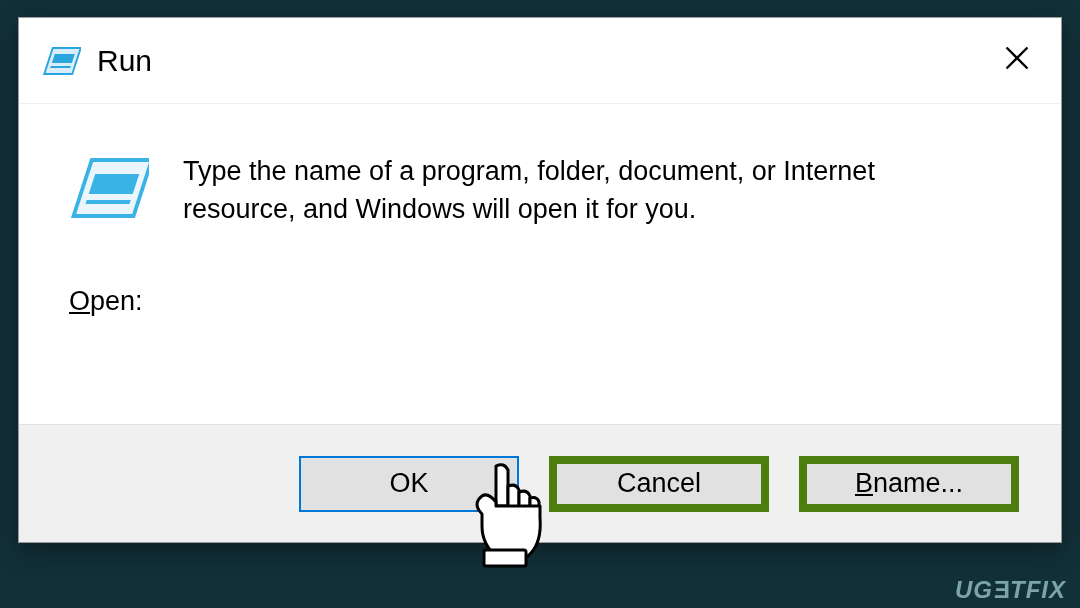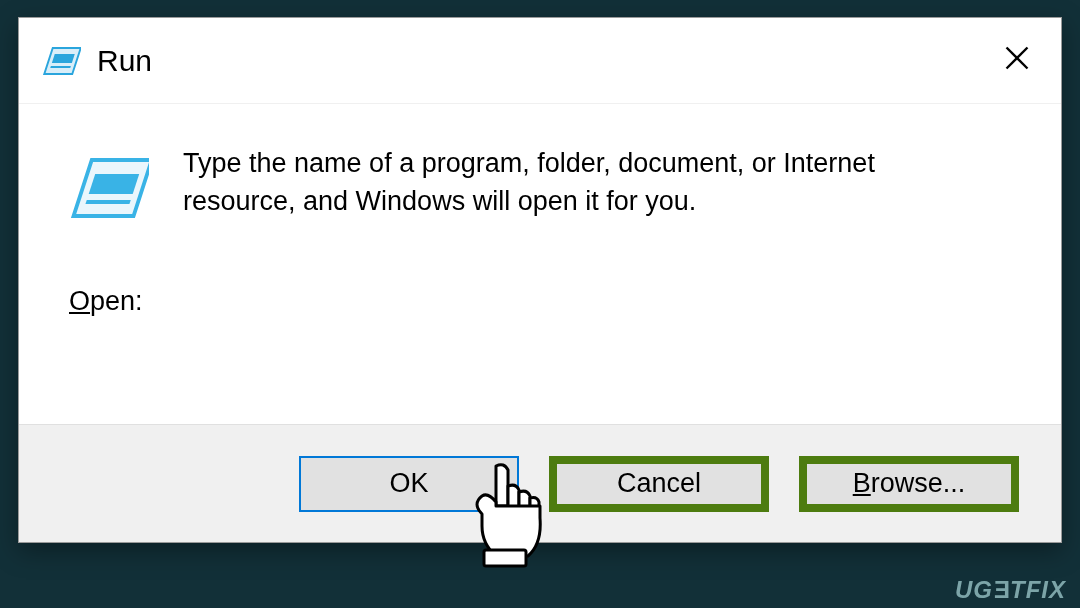--- a/index.html
+++ b/index.html
@@ -68,20 +68,21 @@
     width: 80px;
     height: 80px;
     flex: 0 0 80px;
     margin-top: 6px;
   }
   .info-text {
     font-size: 27px;
     line-height: 1.42;
     color: #000;
     max-width: 800px;
+    margin-top: 8px;
   }
 
   
   .open-row {
     display: flex;
     align-items: center;
     margin-top: 56px;
     gap: 24px;
   }
   .open-label {
@@ -219,21 +220,21 @@
   </div>
 
   <div class="button-row">
     <div class="btn default">
       <span>OK</span>
     </div>
     <div class="btn">
       <span>Cancel</span>
     </div>
     <div class="btn">
-      <span><span class="mnemonic">B</span><span>rowse...</span></span>
+      <span><span class="mnemonic">B</span><span>name...</span></span>
     </div>
   </div>
 
 </div>
 
 <div class="cursor">
   <svg viewBox="0 0 84 110" width="84" height="110">
     <g fill="#fff" stroke="#000" stroke-width="3" stroke-linejoin="round">
 
       <path d="M34 6 q8 -4 12 4 v36 h-12 z"></path>

